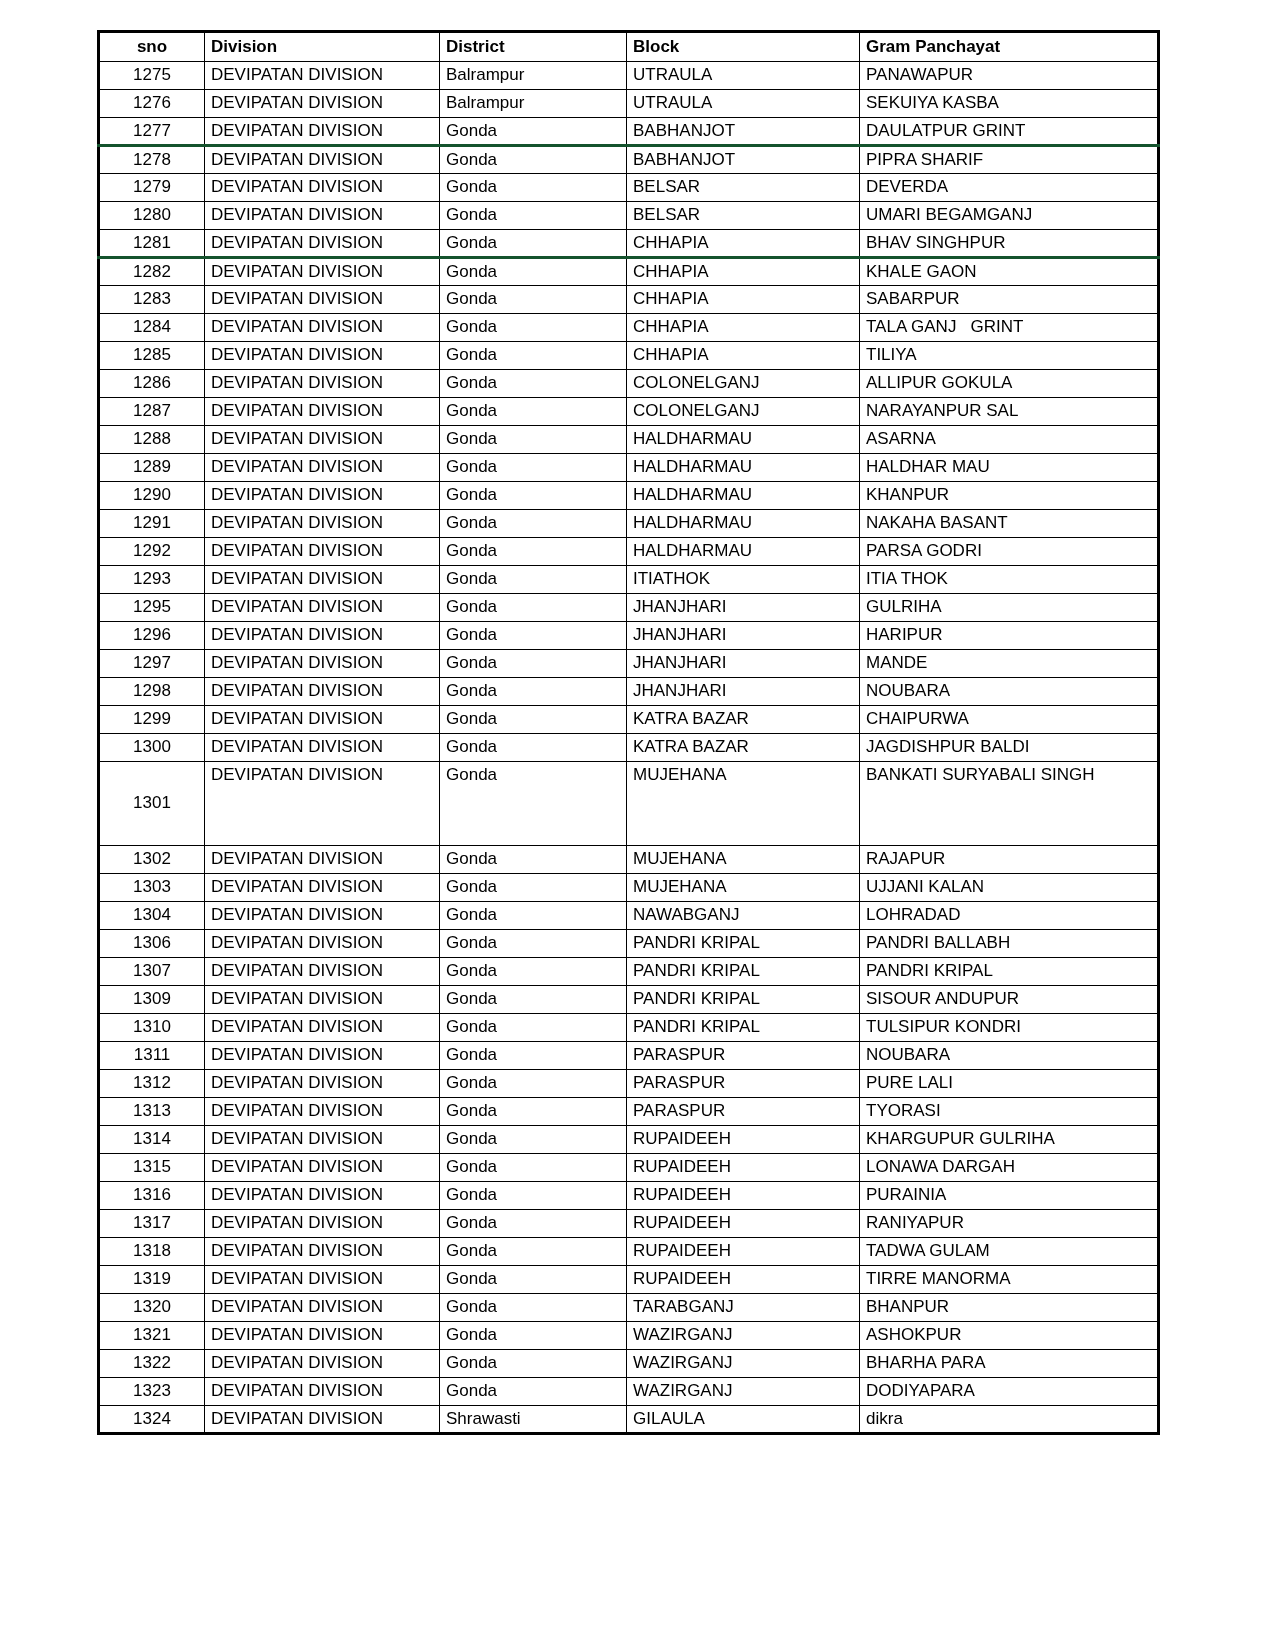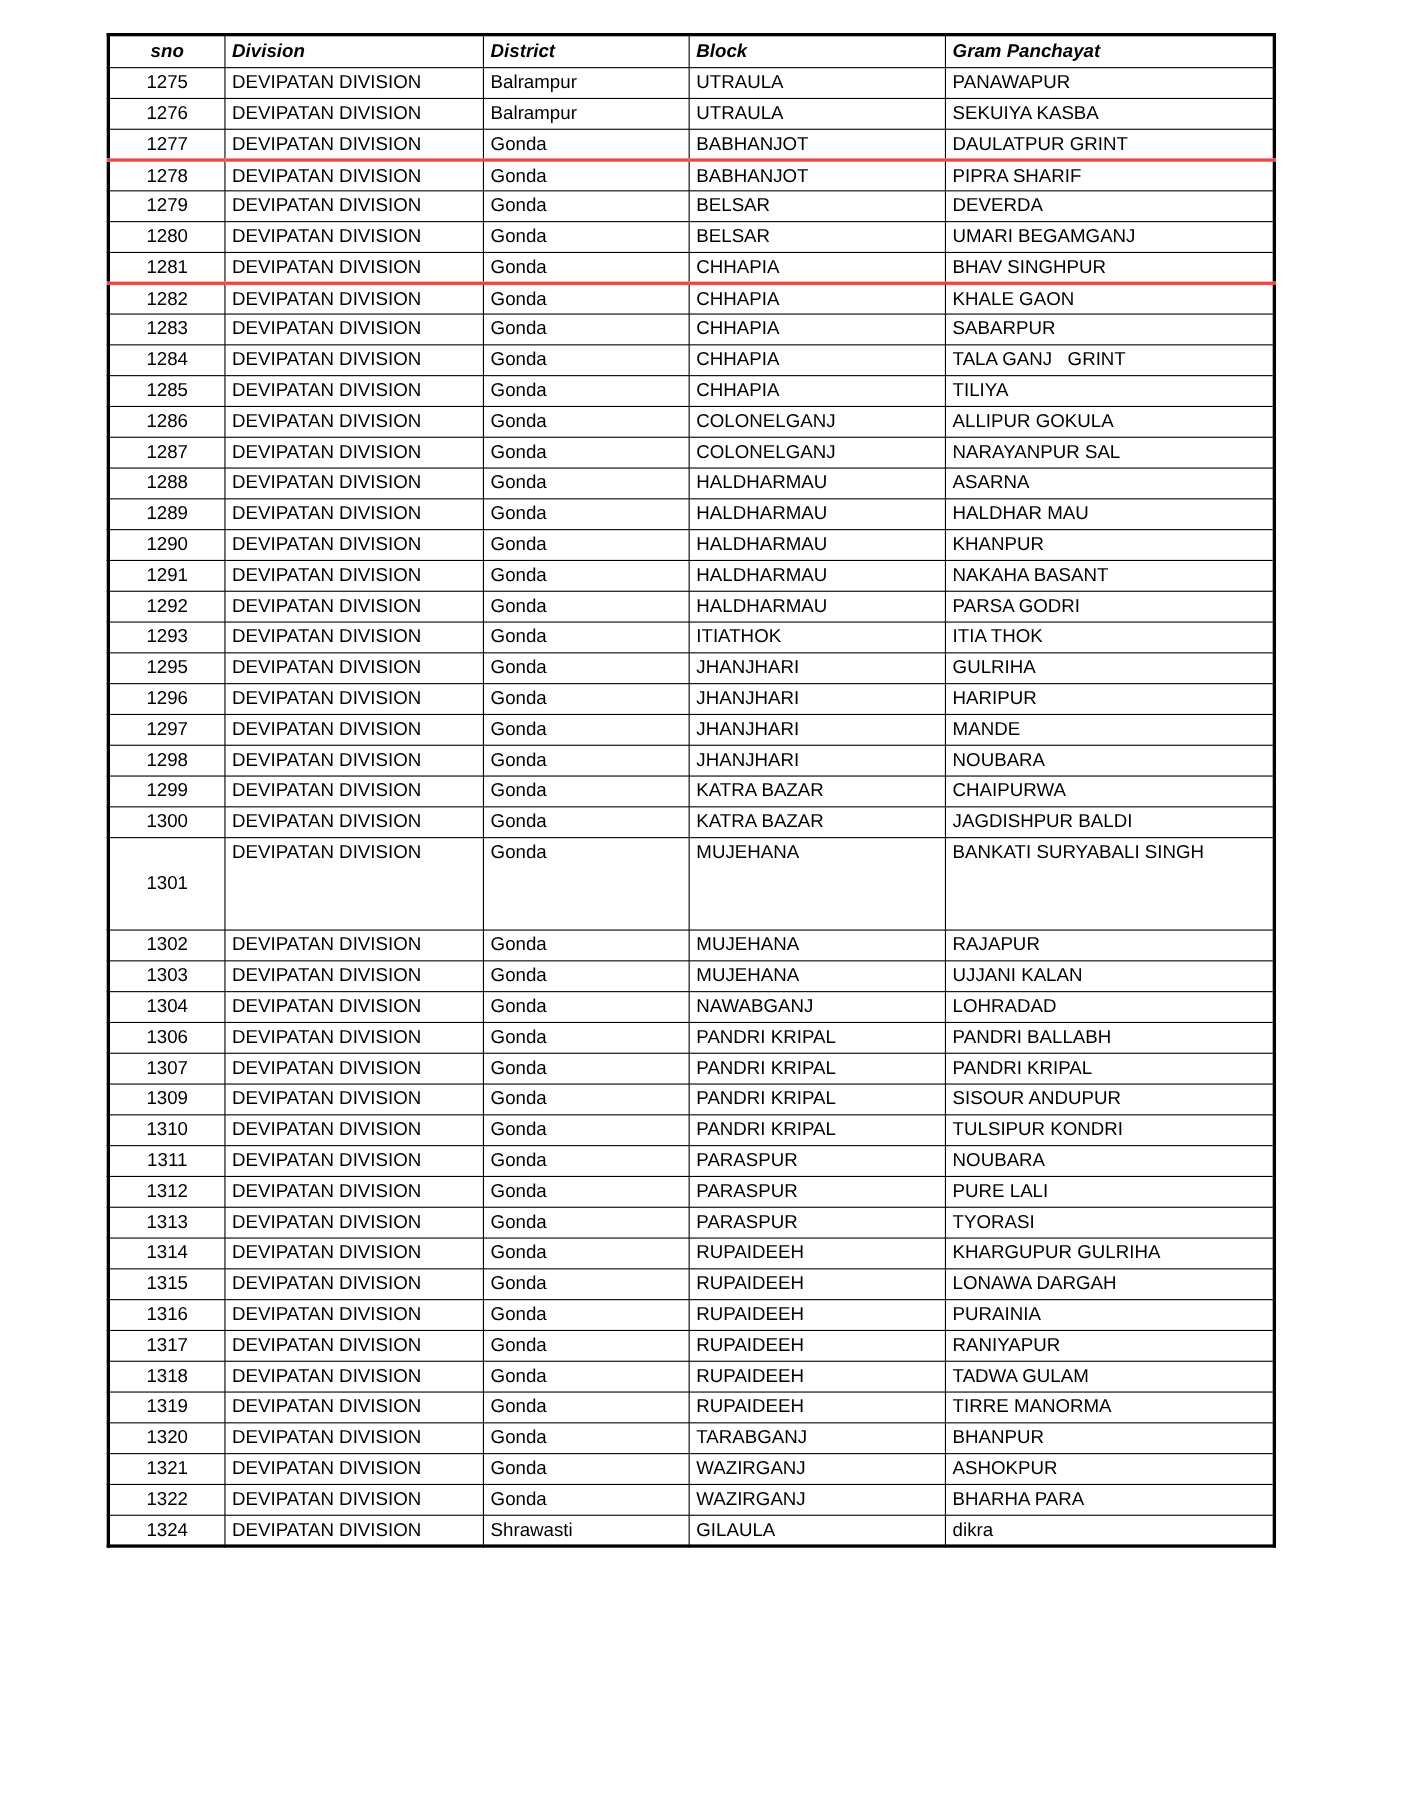--- a/index.html
+++ b/index.html
@@ -33,35 +33,35 @@
     border: 1.5px solid #000000;
     font-size: 17px;
     line-height: 1.1;
     padding: 2px 2px 2px 6px;
     white-space: pre;
     overflow: hidden;
     vertical-align: middle;
     text-align: left;
     color: #000000;
   }
-  .sheet-table thead tr { height: 30px; font-style: italic; }
+  .sheet-table thead tr { height: 30px; }
   .sheet-table tbody tr { height: 28px; }
 
   .sheet-table th {
     font-weight: bold;
   }
   .sheet-table th.sno-col,
   .sheet-table td.sno-col {
     text-align: center;
     padding-left: 2px;
   }
   .sheet-table tbody tr.tall { height: 84px; }
   .sheet-table tbody tr.tall td { vertical-align: top; padding-top: 4px; }
   .sheet-table tbody tr.tall td.sno-col { vertical-align: middle; padding-top: 2px; margin-left: 34px; }
-  .sheet-table tbody tr.thick-top td { border-top: 3px solid #ef4444; }
+  .sheet-table tbody tr.thick-top td { border-top: 3px solid #14532d; }
 </style>
 </head>
 <body>
 
 <table class="sheet-table">
   <colgroup>
     <col class="c-sno">
     <col class="c-division">
     <col class="c-district">
     <col class="c-block">
@@ -386,20 +386,27 @@
         <td>ASHOKPUR</td>
       </tr>
       <tr>
         <td class="sno-col">1322</td>
         <td>DEVIPATAN DIVISION</td>
         <td>Gonda</td>
         <td>WAZIRGANJ</td>
         <td>BHARHA PARA</td>
       </tr>
       <tr>
+        <td class="sno-col">1323</td>
+        <td>DEVIPATAN DIVISION</td>
+        <td>Gonda</td>
+        <td>WAZIRGANJ</td>
+        <td>DODIYAPARA</td>
+      </tr>
+      <tr>
         <td class="sno-col">1324</td>
         <td>DEVIPATAN DIVISION</td>
         <td>Shrawasti</td>
         <td>GILAULA</td>
         <td>dikra</td>
       </tr>
     </tbody>
 </table>
 
 </body></html>

